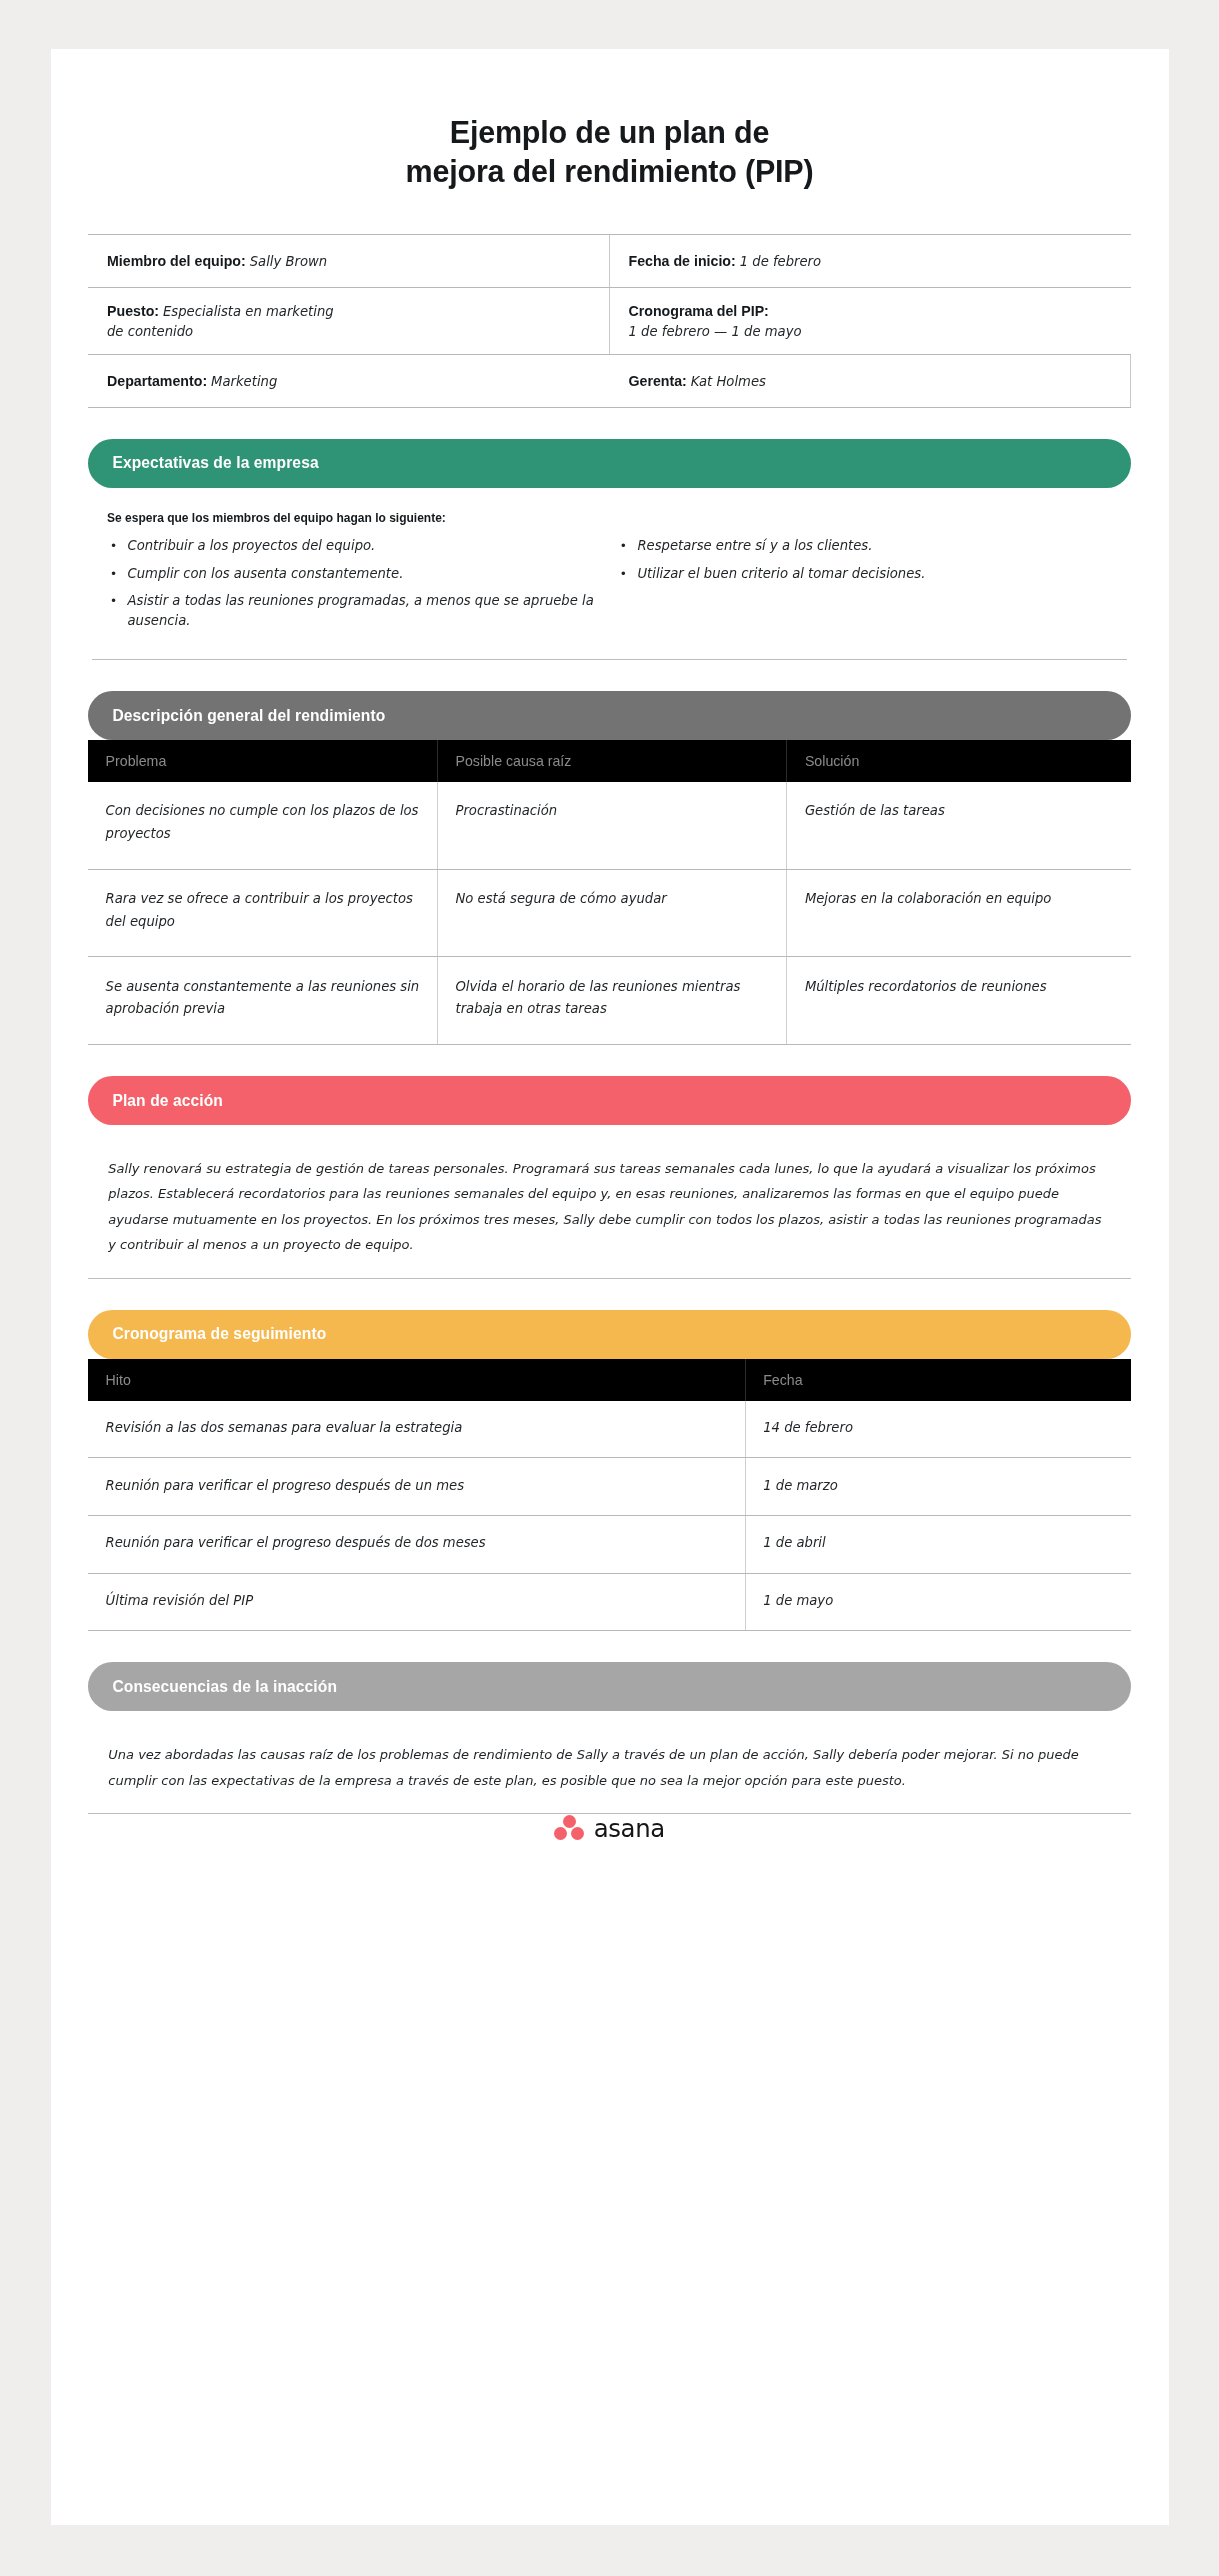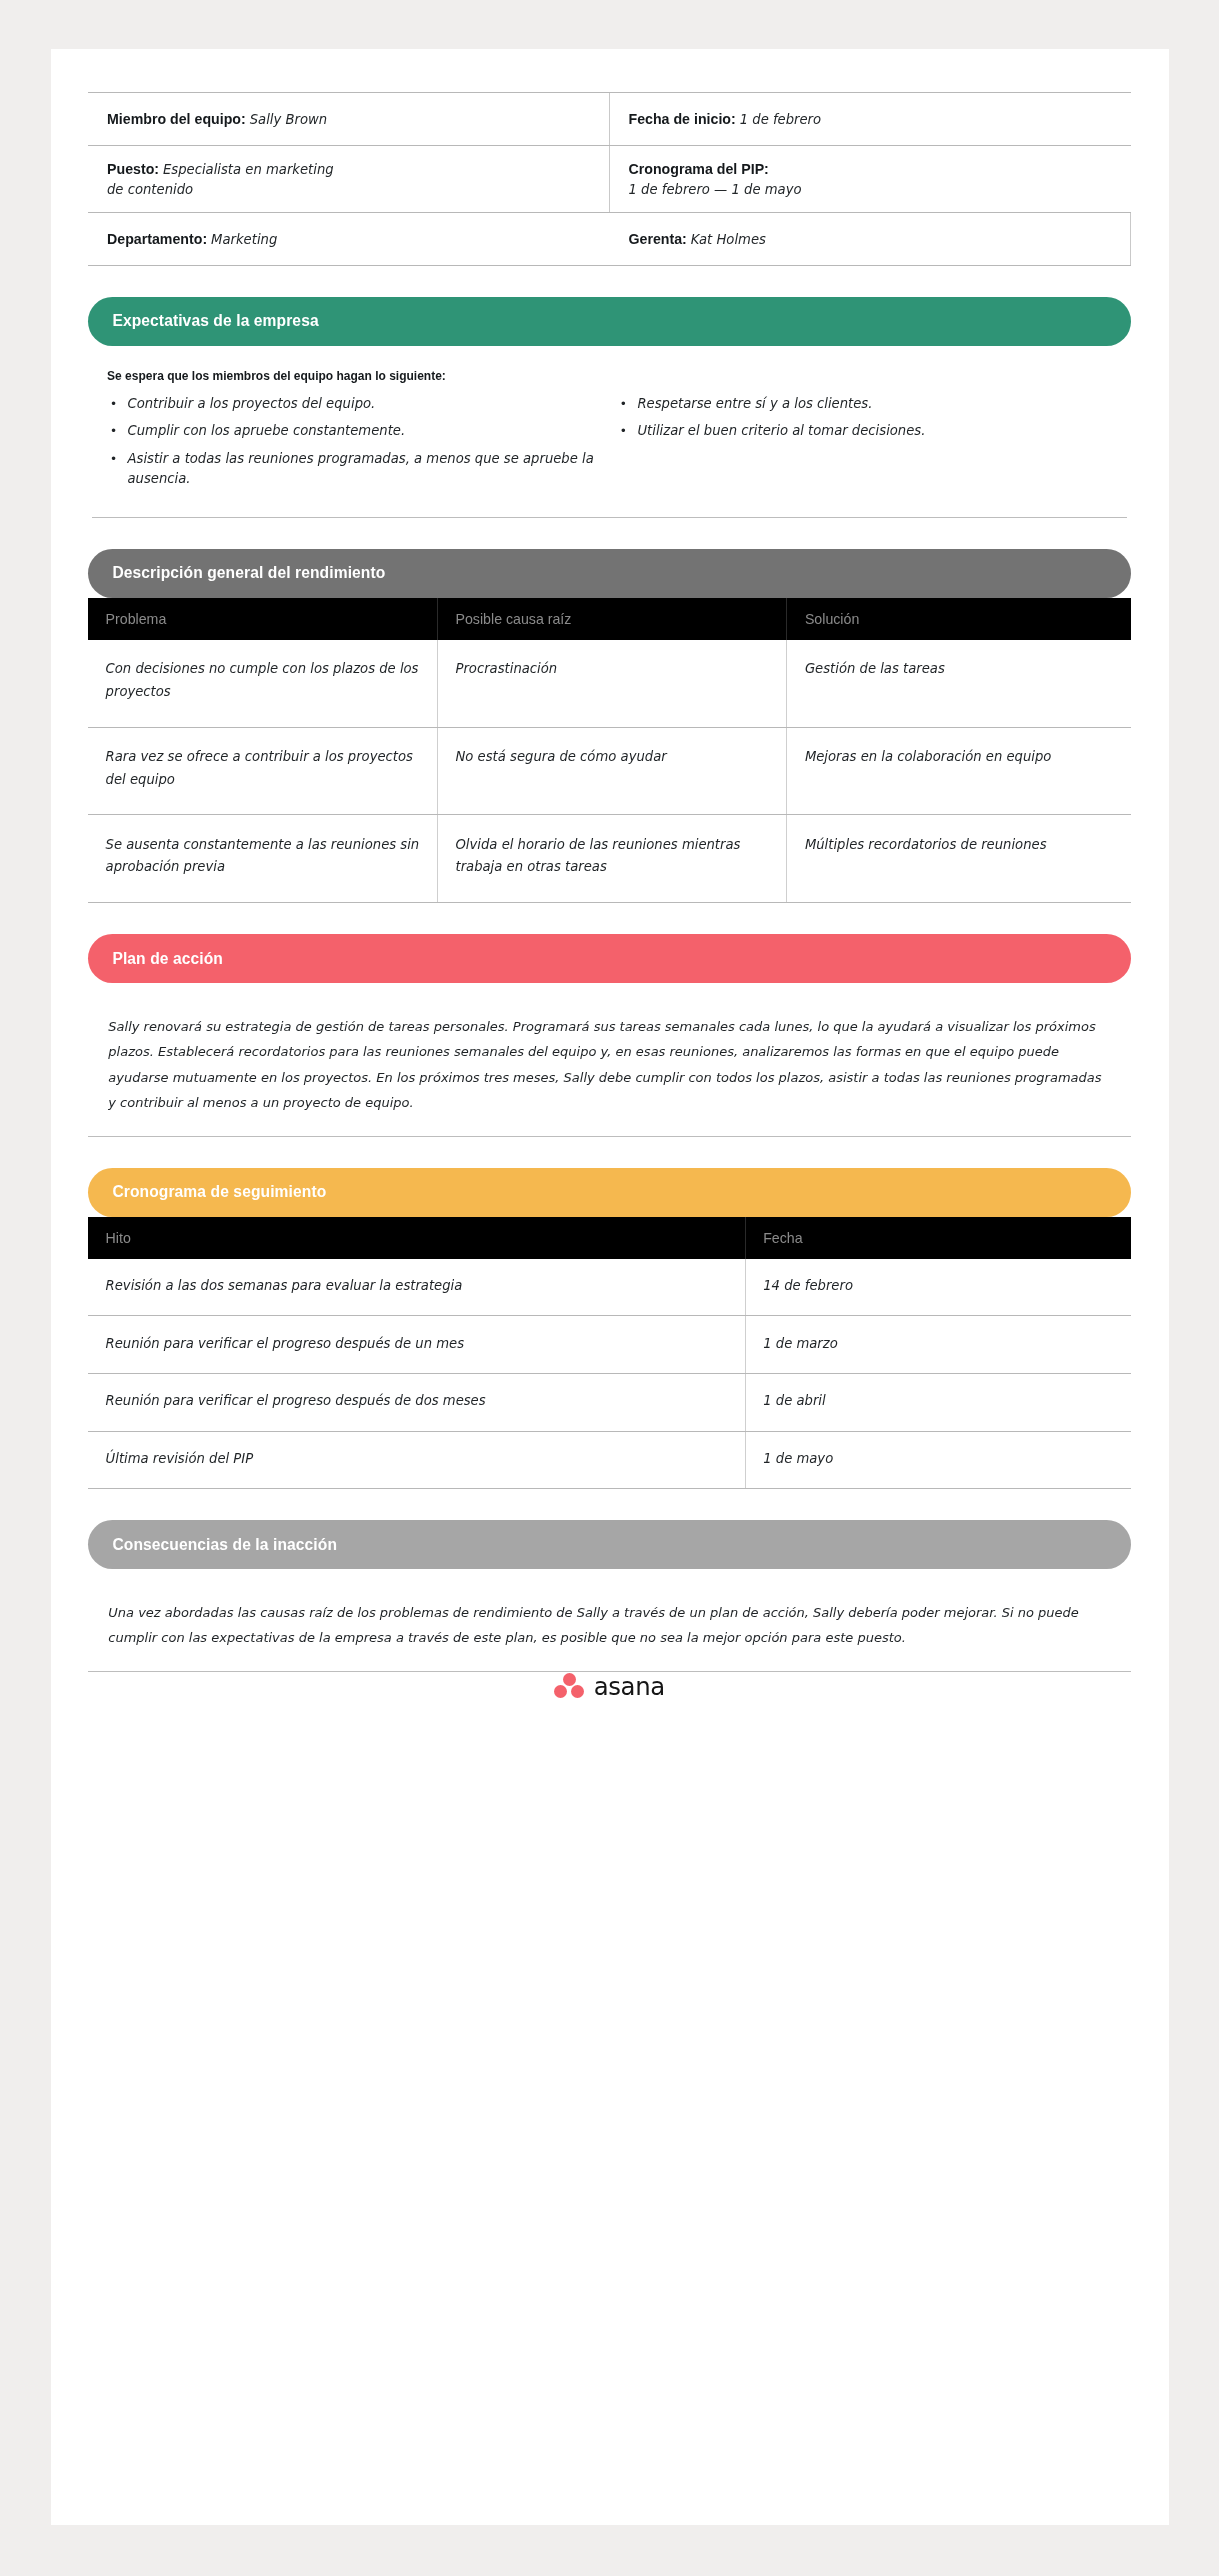--- a/index.html
+++ b/index.html
@@ -194,20 +194,24 @@
     letter-spacing:-0.4px;
     font-family:"DejaVu Sans", sans-serif;
   }
 </style>
 </head>
 <body>
 
 <div class="page">
   <div class="inner">
 
+    <div class="title">
+      <span class="l">Ejemplo de un plan de</span>
+      <span class="l">mejora del rendimiento (PIP)</span>
+    </div>
 
     <div class="info">
 
       <div class="info-row">
         <div class="info-cell left">
           <div class="info-txt">
             <b>Miembro del equipo:</b>
             <span class="v">Sally Brown</span>
           </div>
         </div>
@@ -259,21 +263,21 @@
     <div class="exp-wrap">
       <div class="exp-lead">Se espera que los miembros del equipo hagan lo siguiente:</div>
       <div class="exp-cols">
         <div class="exp-col">
           <div class="bullet">
             <span class="dot">•</span>
             <span class="btxt hand">Contribuir a los proyectos del equipo.</span>
           </div>
           <div class="bullet">
             <span class="dot">•</span>
-            <span class="btxt hand">Cumplir con los apruebe constantemente.</span>
+            <span class="btxt hand">Cumplir con los ausenta constantemente.</span>
           </div>
           <div class="bullet">
             <span class="dot">•</span>
             <span class="btxt hand">Asistir a todas las reuniones programadas, a menos que se apruebe la ausencia.</span>
           </div>
         </div>
         <div class="exp-col">
           <div class="bullet">
             <span class="dot">•</span>
             <span class="btxt hand">Respetarse entre sí y a los clientes.</span>

